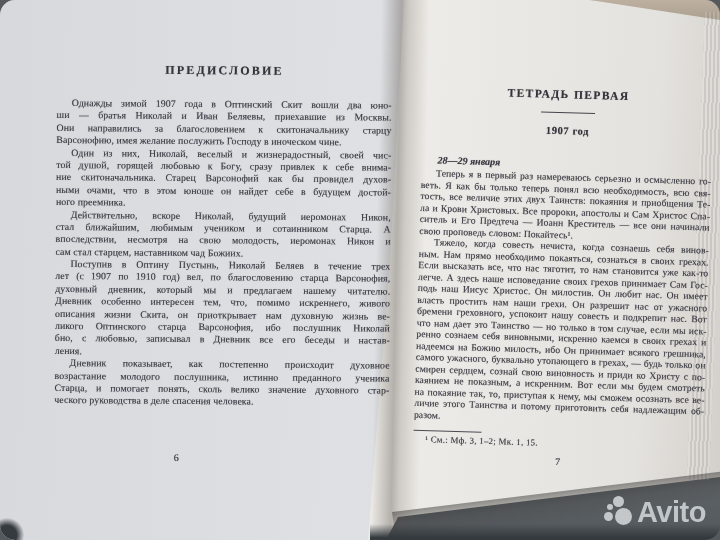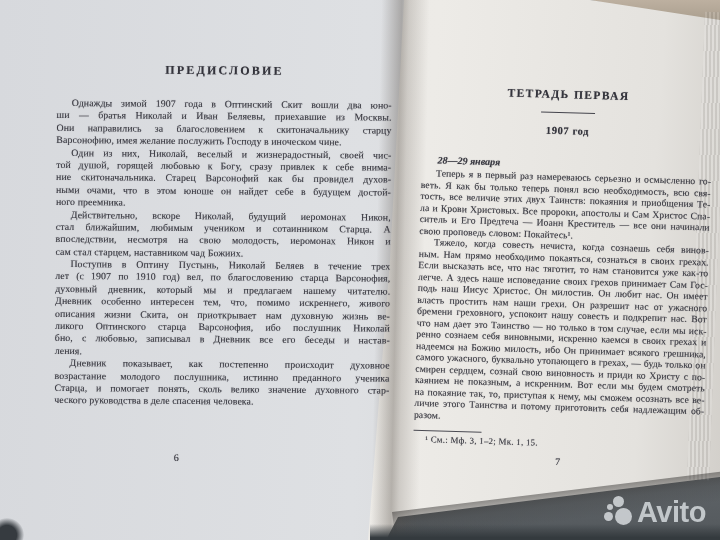--- a/index.html
+++ b/index.html
@@ -1,18 +1,18 @@
 <!DOCTYPE html>
 <html><head>
 <meta charset="utf-8">
 <style>
   html,body{margin:0;padding:0;background:#55595d;}
   #frame{position:relative;width:720px;height:540px;overflow:hidden;
          background:linear-gradient(180deg,#8b9094 0%,#7e8387 55%,#686d71 80%,#53585c 100%);
-         font-family:"Liberation Serif","DejaVu Serif",serif;}
+         font-family:"Liberation Serif","DejaVu Serif",serif;border-radius:15px;}
   
   .bg-corner{position:absolute;left:560px;top:0;width:160px;height:26px;
              background:linear-gradient(180deg,#bdb0a0,#a59a8a);
              clip-path:polygon(19% 0,100% 0,100% 100%);}
   
   .bg-bottom{position:absolute;left:370px;bottom:0;width:350px;height:16px;
              background:linear-gradient(180deg,rgba(46,50,54,0),#343a3e 85%);}
   .corner-spot{position:absolute;left:-10px;top:518px;width:34px;height:34px;border-radius:50%;
                background:radial-gradient(circle,#363b40 0%,#363b40 40%,rgba(54,59,64,0) 72%);}
   

